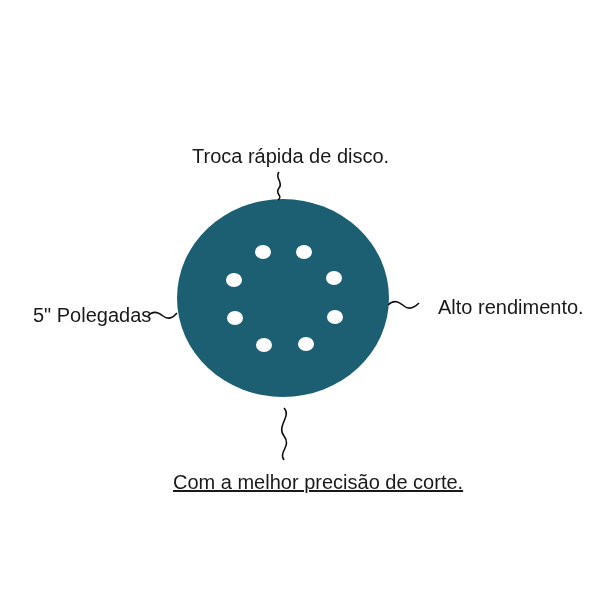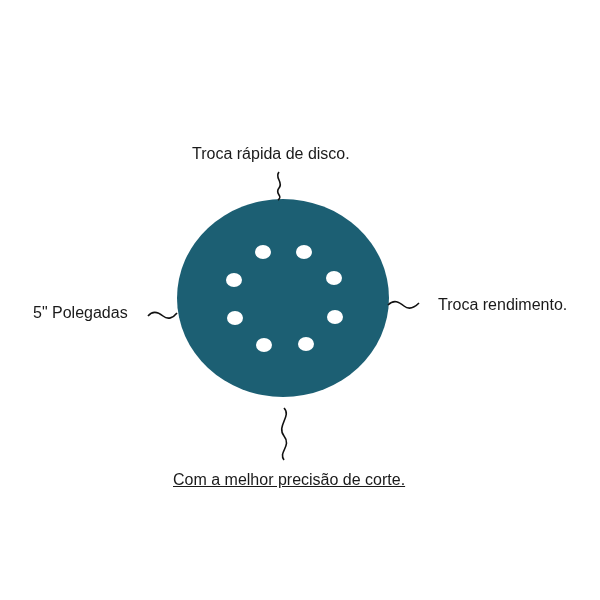--- a/index.html
+++ b/index.html
@@ -1,18 +1,18 @@
 <!DOCTYPE html>
 <html><head>
   <meta charset="utf-8">
   <style>
     html, body { margin: 0; padding: 0; background: #ffffff; }
     body { width: 600px; height: 600px; position: relative; overflow: hidden;
            font-family: "Liberation Sans", sans-serif; color: #1a1a1a; }
-    .label { position: absolute; font-size: 16px; white-space: nowrap; line-height: 1; }
+    .label { position: absolute; font-size: 20px; white-space: nowrap; line-height: 1; }
     #lbl-top { left: 192px; top: 146px; }
     #lbl-left { left: 33px; top: 305px; }
     #lbl-right { left: 438px; top: 297px; }
     #lbl-bottom { left: 173px; top: 472px; text-decoration: underline; }
     svg.art { position: absolute; left: 0; top: 0; }
   </style>
 </head>
 <body>
 
 <svg class="art" width="600" height="600" viewBox="0 0 600 600">
@@ -30,14 +30,14 @@
   <g fill="none" stroke="#111" stroke-width="1.6">
     <path d="M279 172 C274 178, 284 182, 279 188 C274 194, 284 196, 278 200"></path>
     <path d="M148 316 C153 310, 158 312, 163 316 C168 320, 173 318, 177 313"></path>
     <path d="M388 305 C394 299, 399 302, 404 306 C409 310, 414 308, 419 303"></path>
     <path d="M284 408 C292 416, 276 426, 284 436 C292 446, 278 452, 284 460"></path>
   </g>
 </svg>
 
 <div class="label" id="lbl-top">Troca rápida de disco.</div>
 <div class="label" id="lbl-left">5" Polegadas</div>
-<div class="label" id="lbl-right">Troca rendimento.</div>
+<div class="label" id="lbl-right">Alto rendimento.</div>
 <div class="label" id="lbl-bottom">Com a melhor precisão de corte.</div>
 
 </body></html>

